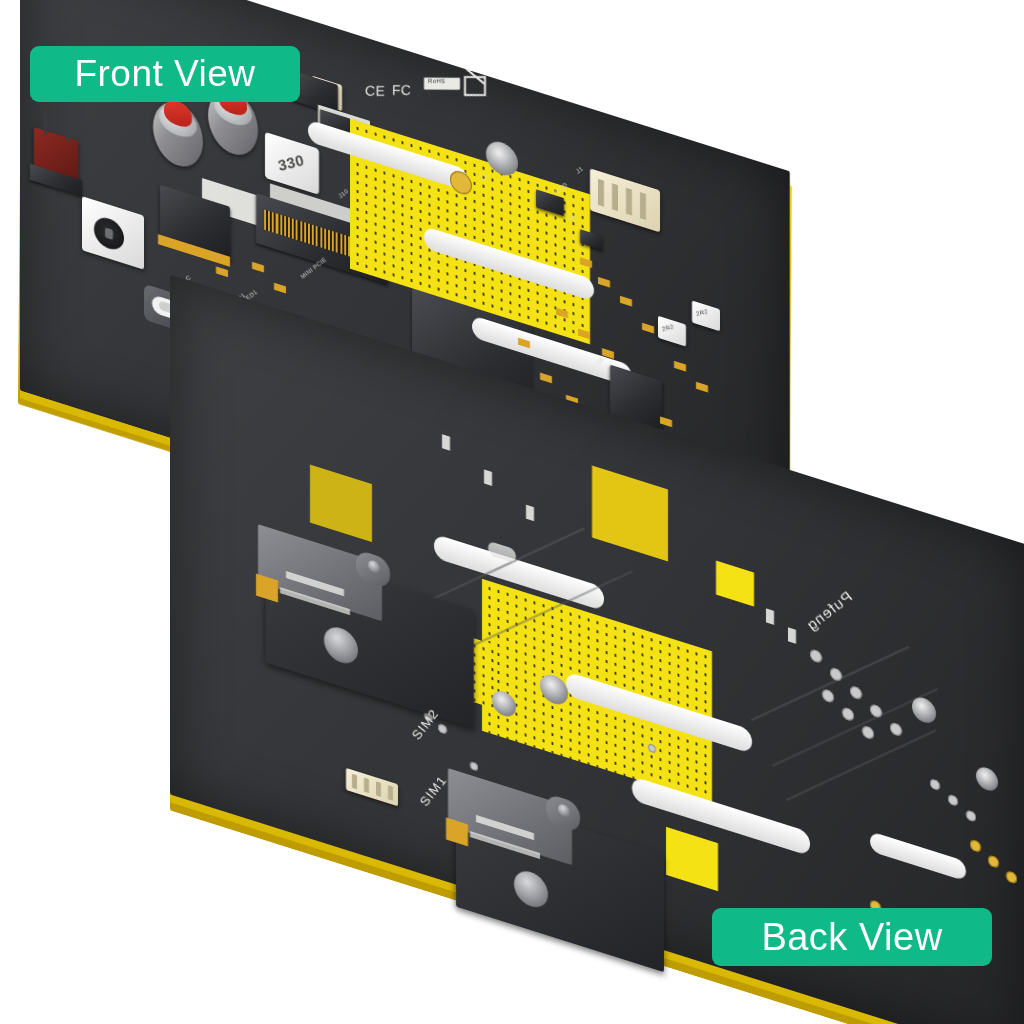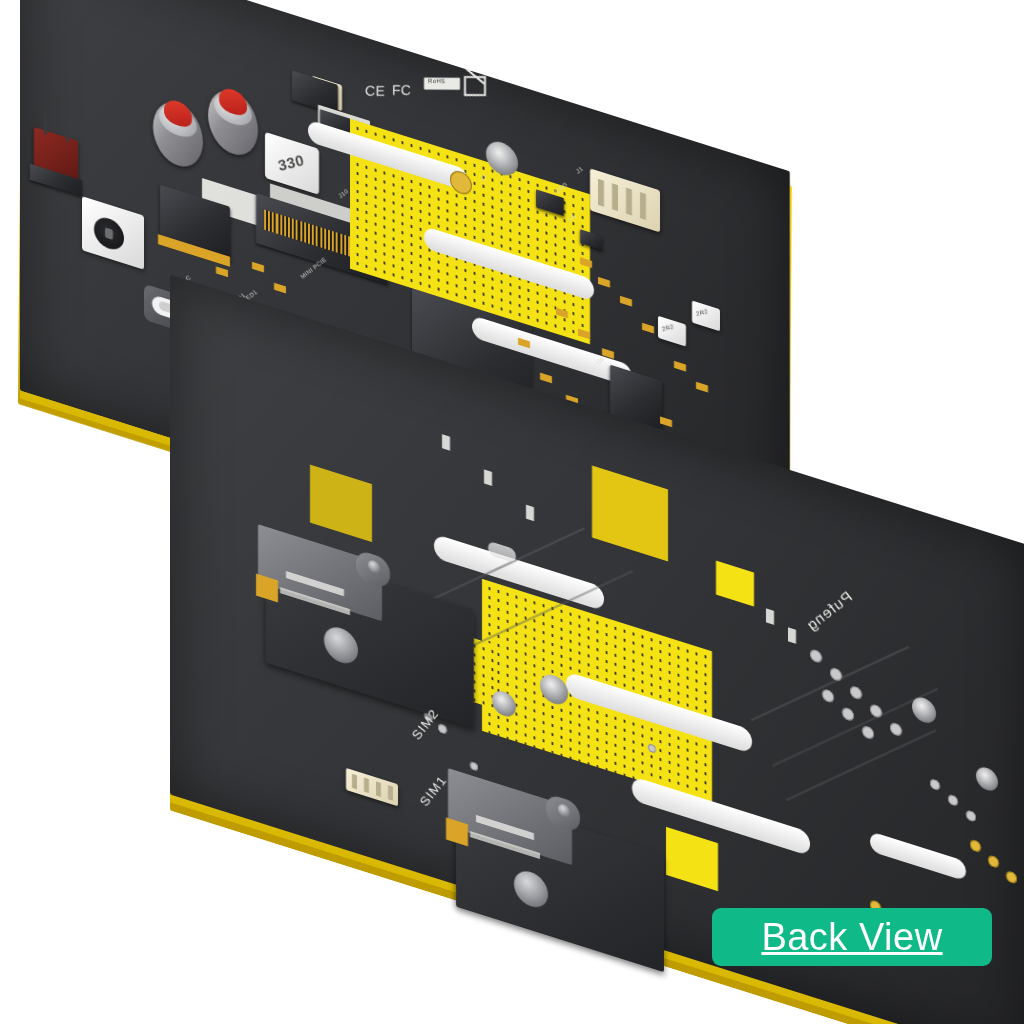--- a/index.html
+++ b/index.html
@@ -350,17 +350,20 @@
       </div>
 
       <div class="jst" style="left:176px;top:438px;width:52px;height:22px;"></div>
       <div class="jst-pin" style="left:182px;top:442px;width:5px;height:14px;"></div>
       <div class="jst-pin" style="left:194px;top:442px;width:5px;height:14px;"></div>
       <div class="jst-pin" style="left:206px;top:442px;width:5px;height:14px;"></div>
       <div class="jst-pin" style="left:218px;top:442px;width:5px;height:14px;"></div>
     </div>
   </div>
 
-  <div class="badge" id="badge-back" style="background: rgb(16, 185, 136); color: rgb(255, 255, 255); text-decoration: underline;">
+  <div class="badge" id="badge-front" style="background: rgb(16, 185, 136); color: rgb(255, 255, 255);">
+    <span>Front View</span>
+  </div>
+  <div class="badge" id="badge-back" style="background: rgb(16, 185, 136); color: rgb(255, 255, 255);">
     <span>Back View</span>
   </div>
 
 </div>
 
 </body></html>

